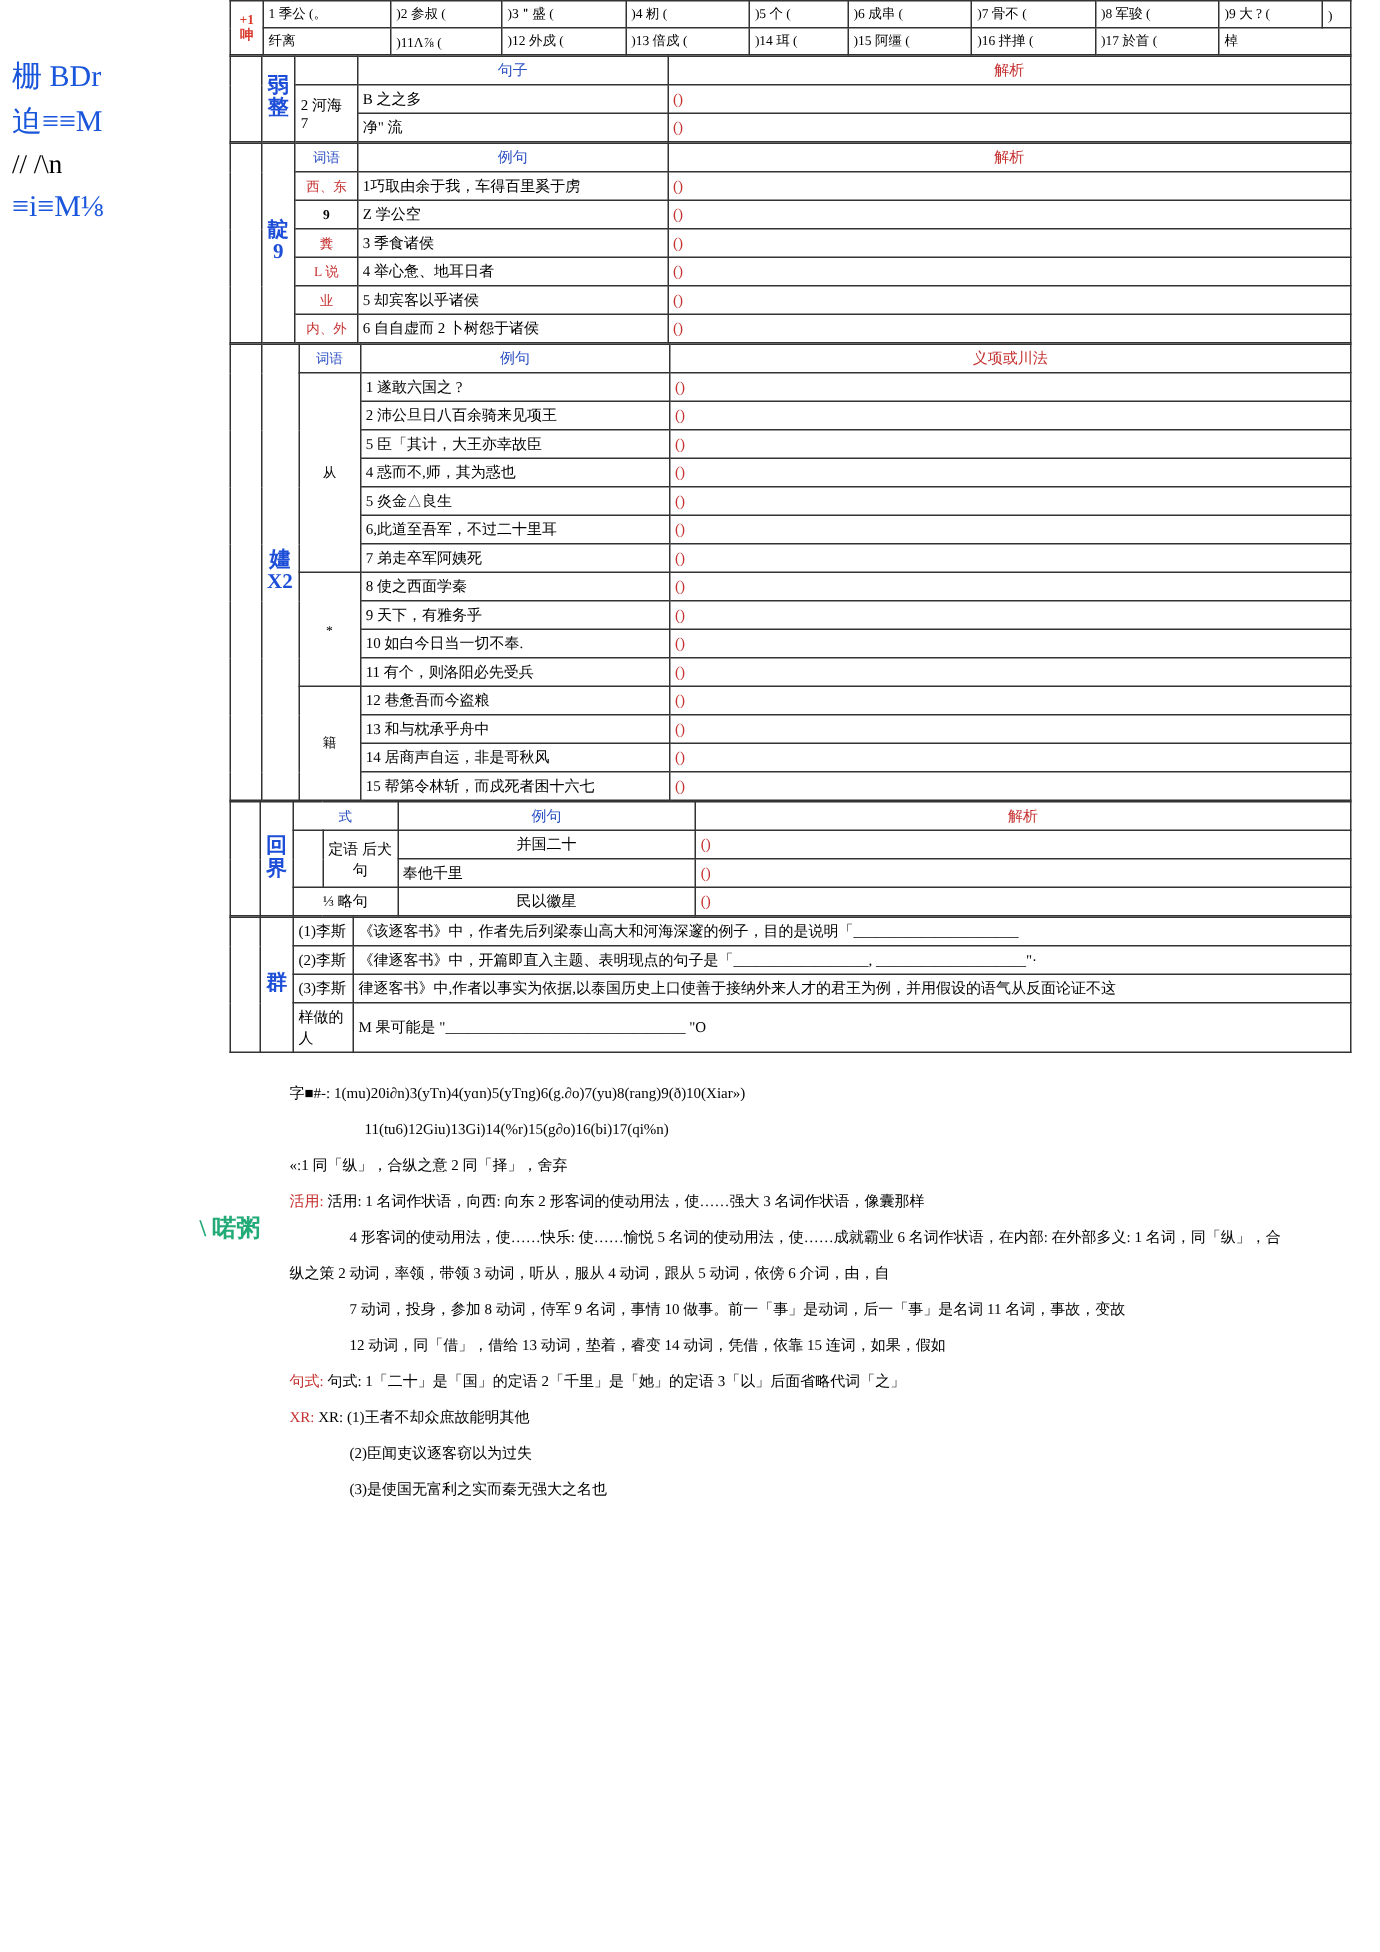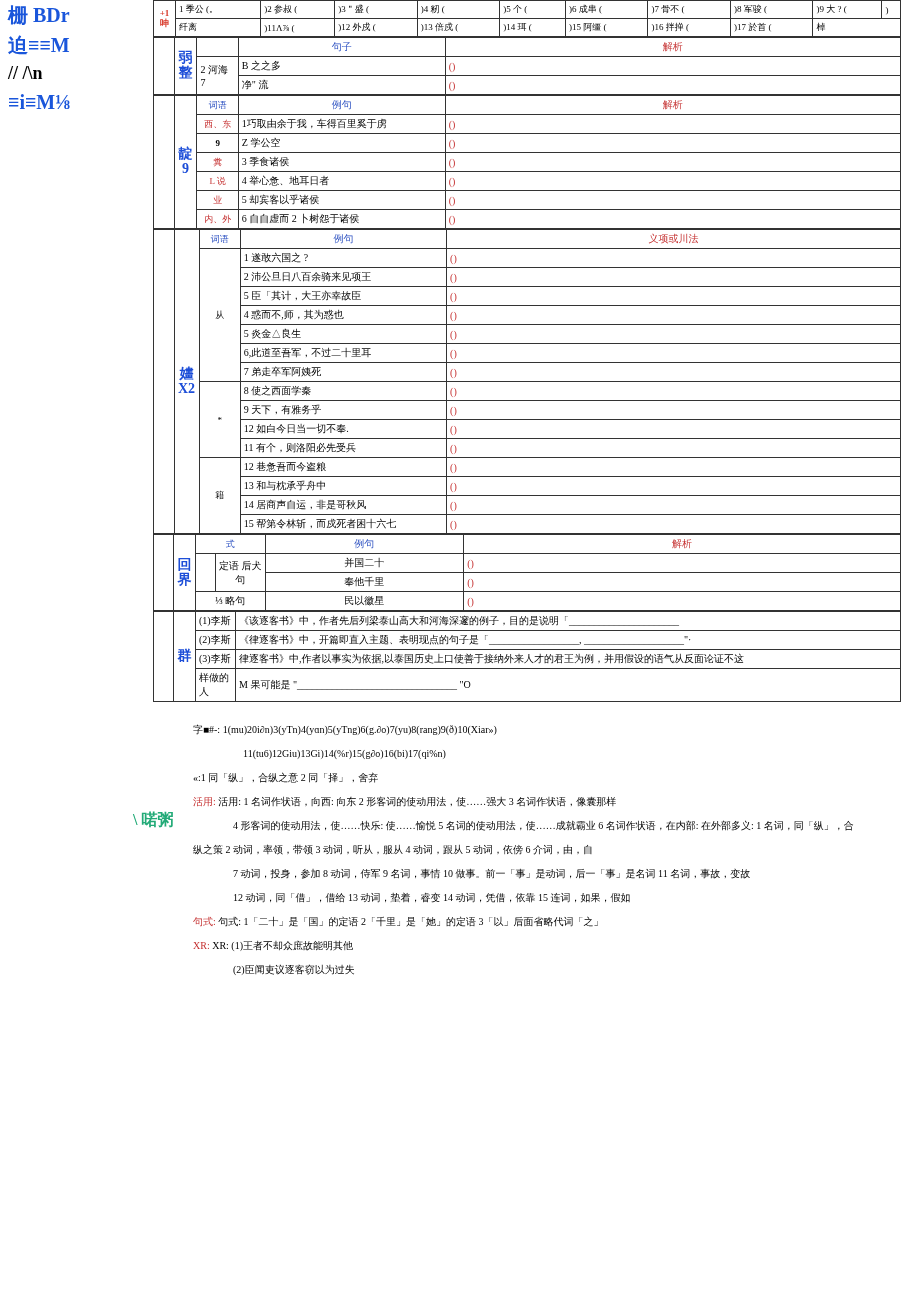--- a/index.html
+++ b/index.html
@@ -1,18 +1,18 @@
 <!DOCTYPE html>
 <html><head>
 <meta charset="utf-8">
 <style>
   * { box-sizing: border-box; margin: 0; padding: 0; }
   body { font-family: "SimSun", serif; font-size: 10px; background: #fff; width: 920px; }
   .main { display: flex; }
-  .leftcol { width: 153px; font-size: 20px; font-weight: bold; line-height: 1.5; color: #1a56db; text-align: left; padding-left: 8px; }
+  .leftcol { width: 153px; font-size: 20px; font-weight: normal; line-height: 1.5; color: #1a56db; text-align: left; padding-left: 8px; margin-top: 36px; }
   table { border-collapse: collapse; width: 748px; }
   td { border: 1px solid #333; padding: 2px 3px; font-size: 10px; vertical-align: middle; }
   .vhead { color: #1d4ed8; width: 22px; text-align: center; font-size: 14px; font-weight: bold; line-height: 1.05; }
   .vhead2 { width: 20px; text-align: center; font-size: 10px; }
   .rowlabel { color: #c53030; width: 40px; text-align: center; font-size: 9px; }
   .blue { color: #2a4fc0; text-align: center; margin-left: 26px; }
   .ex { width: 200px; }
   .ans { color: #c53030; width: 440px; }
   .ans2 { color: #c53030;}
   .phon td { font-size: 9px; border:1px solid #333; }
@@ -166,21 +166,21 @@
       <tr>
             <td rowspan="4" class="rowlabel" style="color:#000">*</td>
             <td>8 使之西面学秦</td>
             <td class="ans2">()</td>
           </tr>
       <tr>
             <td>9 天下，有雅务乎</td>
             <td class="ans2">()</td>
           </tr>
       <tr>
-            <td>12 如白今日当一切不奉.</td>
+            <td>10 如白今日当一切不奉.</td>
             <td class="ans2">()</td>
           </tr>
       <tr>
             <td>11 有个，则洛阳必先受兵</td>
             <td class="ans2">()</td>
           </tr>
       <tr>
             <td rowspan="4" class="rowlabel" style="color:#000">籍</td>
             <td>12 巷惫吾而今盗粮</td>
             <td class="ans2">()</td>
@@ -209,21 +209,21 @@
         <td class="blue ex" style="text-align:center">例句</td>
         <td class="blue ans">解析</td>
       </tr>
       <tr>
         <td rowspan="2" style="width:20px;text-align:center"></td>
         <td rowspan="2" style="width:50px;text-align:center">定语 后犬句</td>
         <td style="text-align:center">并国二十</td>
         <td class="ans2">()</td>
       </tr>
       <tr>
-        <td style="text-align:center">奉他千里</td>
+        <td style="">奉他千里</td>
         <td class="ans2">()</td>
       </tr>
       <tr>
         <td colspan="2" style="text-align:center">⅓ 略句</td>
         <td style="text-align:center">民以徽星</td>
         <td class="ans2">()</td>
       </tr>
     </tbody>
       </table>
 
@@ -260,13 +260,14 @@
   <div style="padding-left:50px">11(tu6)12Giu)13Gi)14(%r)15(g∂o)16(bi)17(qi%n)</div>
   <div class="sec">«:1 同「纵」，合纵之意 2 同「择」，舍弃</div>
   <div><span class="grp">活用: </span><span>活用: 1 名词作状语，向西: 向东 2 形客词的使动用法，使……强大 3 名词作状语，像囊那样</span></div>
   <div style="padding-left:40px">4 形客词的使动用法，使……快乐: 使……愉悦 5 名词的使动用法，使……成就霸业 6 名词作状语，在内部: 在外部多义: 1 名词，同「纵」，合</div>
   <div>纵之策 2 动词，率领，带领 3 动词，听从，服从 4 动词，跟从 5 动词，依傍 6 介词，由，自</div>
   <div style="padding-left:40px">7 动词，投身，参加 8 动词，侍军 9 名词，事情 10 做事。前一「事」是动词，后一「事」是名词 11 名词，事故，变故</div>
   <div style="padding-left:40px">12 动词，同「借」，借给 13 动词，垫着，睿变 14 动词，凭借，依靠 15 连词，如果，假如</div>
   <div><span class="grp">句式: </span><span>句式: 1「二十」是「国」的定语 2「千里」是「她」的定语 3「以」后面省略代词「之」</span></div>
   <div><span class="grp">XR: </span><span>XR: (1)王者不却众庶故能明其他</span></div>
   <div style="padding-left:40px">(2)臣闻吏议逐客窃以为过失</div>
+  <div style="padding-left:40px">(3)是使国无富利之实而秦无强大之名也</div>
 </div>
 
 </body></html>

